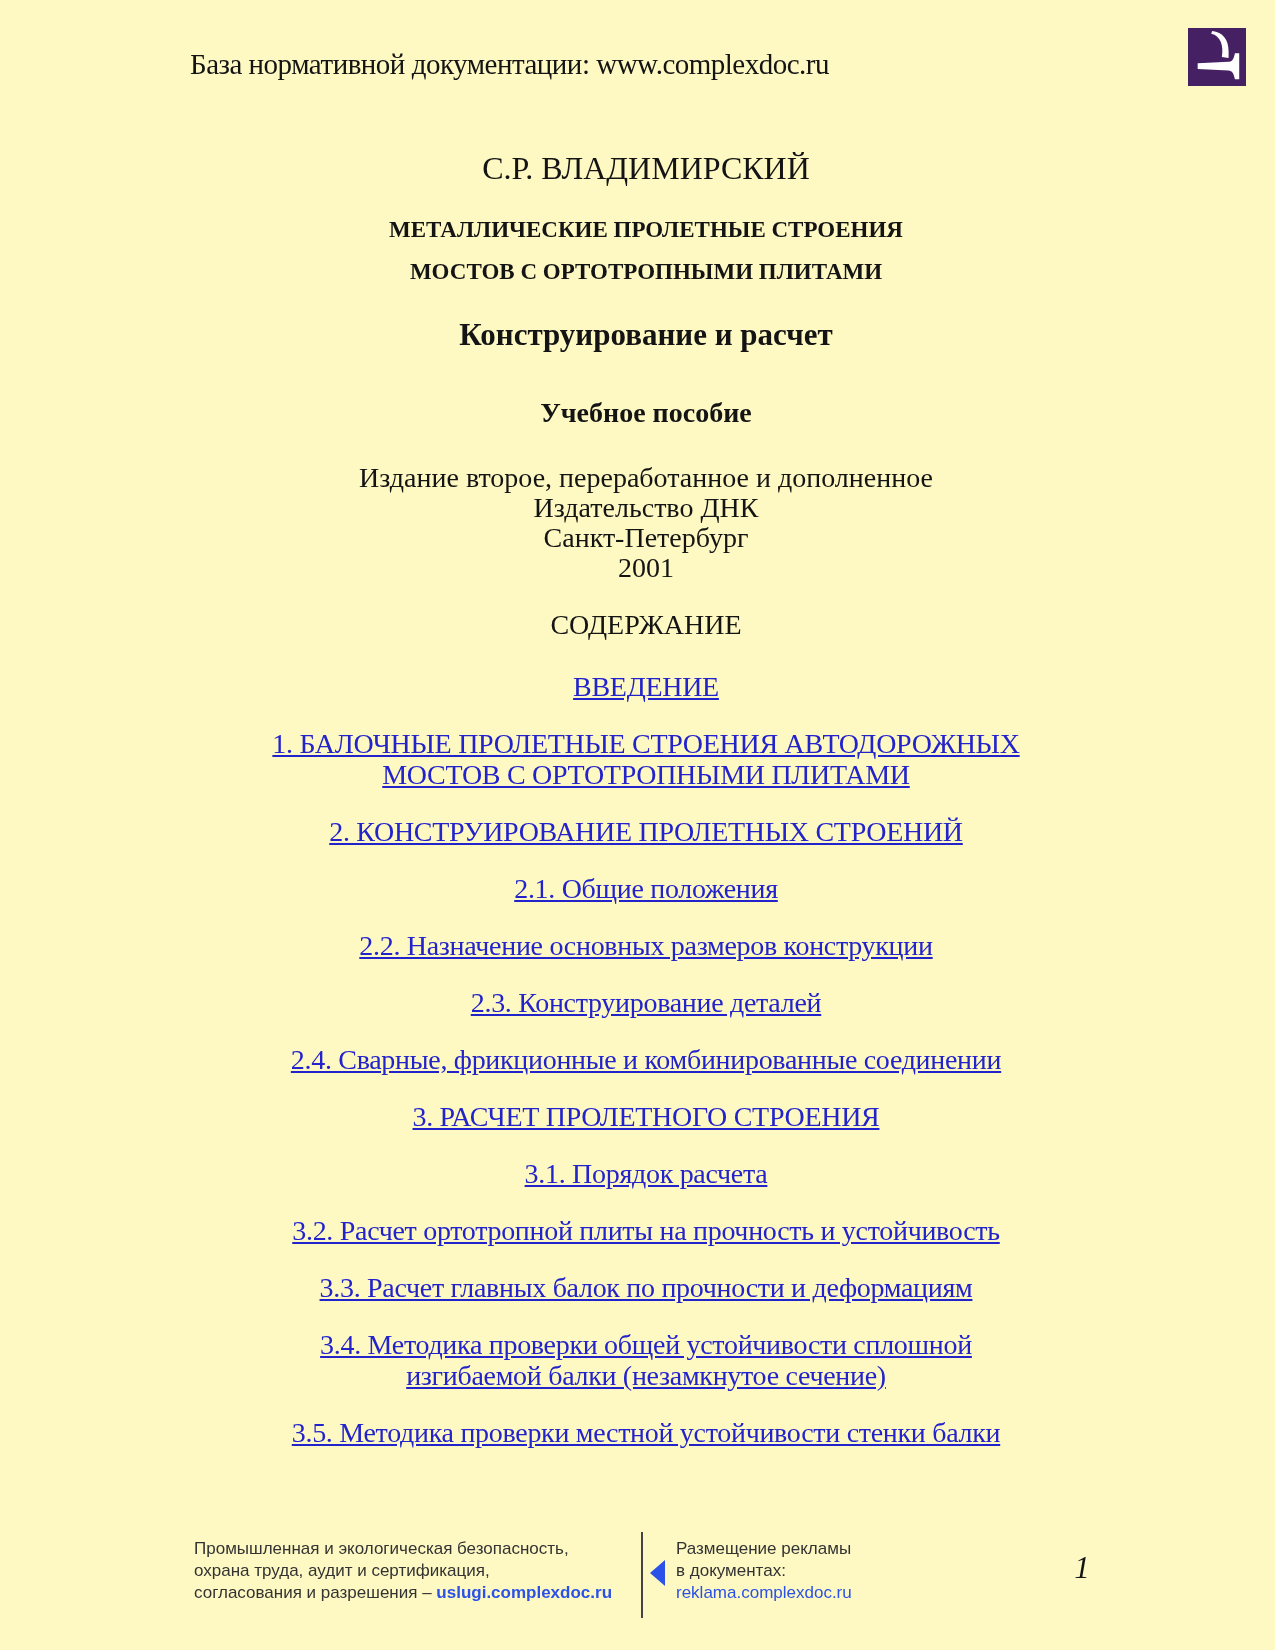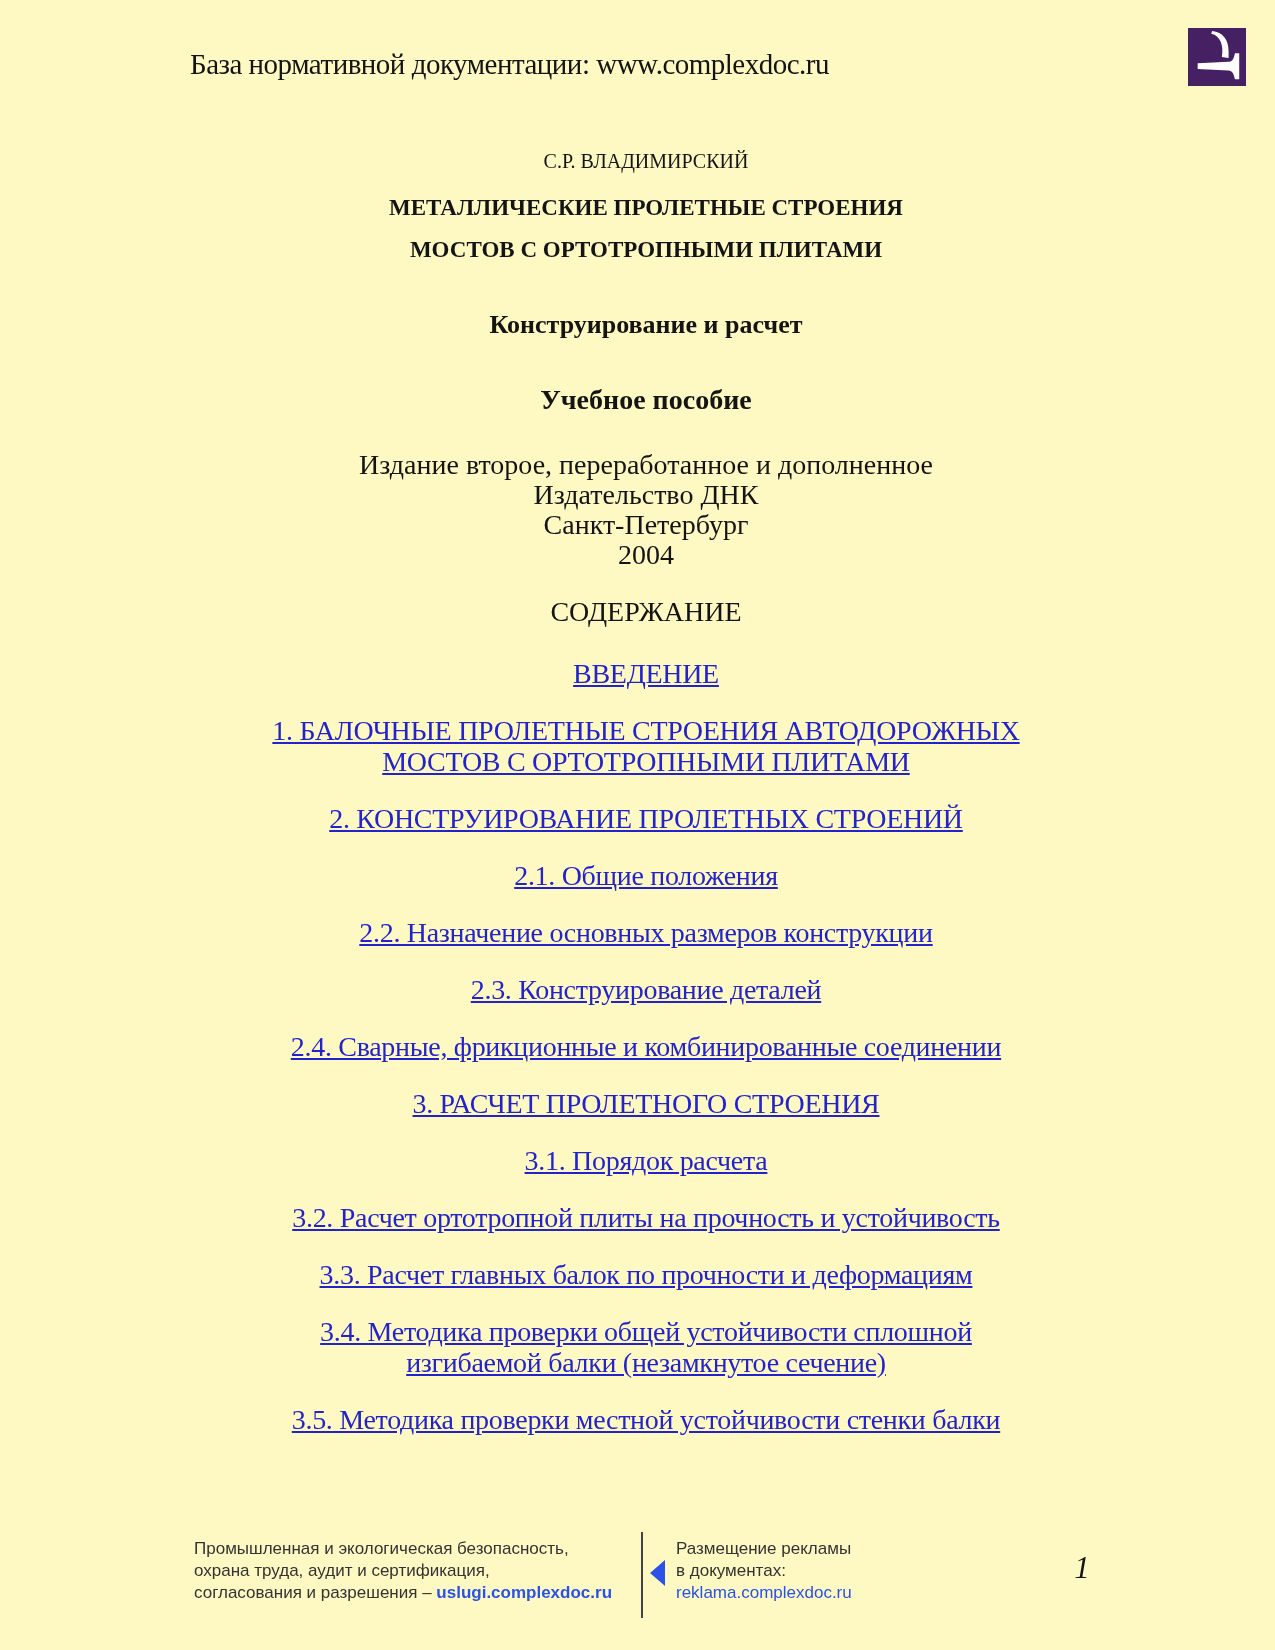--- a/index.html
+++ b/index.html
@@ -32,23 +32,23 @@
     display: block;
   }
   
   .content {
     position: absolute;
     top: 150px;
     left: 190px;
     width: 912px; 
   }
   .tblock { text-align: center; }
-  .author       { font-size: 20px; margin-bottom: 14px; }
+  .author       { font-size: 32px; margin-bottom: 22px; }
   .main-title   { font-size: 23px; font-weight: bold; line-height: 42px; }
-  .subtitle     { font-size: 26px; font-weight: bold; margin-top: 39px; }
+  .subtitle     { font-size: 31px; font-weight: bold; margin-top: 24px; }
   .edition-type { font-size: 28px; font-weight: bold; margin-top: 44px; }
   .plainline    { font-size: 28px; line-height: 30px; }
   .toc-heading  { font-size: 28px; margin-top: 27px; }
   
   .toc { margin-top: 31px; text-align: center; }
   .toc a {
     display: block;
     font-size: 28px;
     line-height: 31px;
     margin-bottom: 26px;
@@ -113,21 +113,21 @@
       <div class="author">С.Р. ВЛАДИМИРСКИЙ</div>
       <div class="main-title">
         <div>МЕТАЛЛИЧЕСКИЕ ПРОЛЕТНЫЕ СТРОЕНИЯ</div>
         <div>МОСТОВ С ОРТОТРОПНЫМИ ПЛИТАМИ</div>
       </div>
       <div class="subtitle">Конструирование и расчет</div>
       <div class="edition-type">Учебное пособие</div>
       <div class="plainline" style="margin-top:34px">Издание второе, переработанное и дополненное</div>
       <div class="plainline">Издательство ДНК</div>
       <div class="plainline">Санкт-Петербург</div>
-      <div class="plainline">2004</div>
+      <div class="plainline">2001</div>
       <div class="plainline toc-heading">СОДЕРЖАНИЕ</div>
     </div>
 
     <nav class="toc">
       <a href="#">ВВЕДЕНИЕ</a>
       <a href="#">1. БАЛОЧНЫЕ ПРОЛЕТНЫЕ СТРОЕНИЯ АВТОДОРОЖНЫХ
 МОСТОВ С ОРТОТРОПНЫМИ ПЛИТАМИ</a>
       <a href="#">2. КОНСТРУИРОВАНИЕ ПРОЛЕТНЫХ СТРОЕНИЙ</a>
       <a href="#">2.1. Общие положения</a>
       <a href="#">2.2. Назначение основных размеров конструкции</a>

